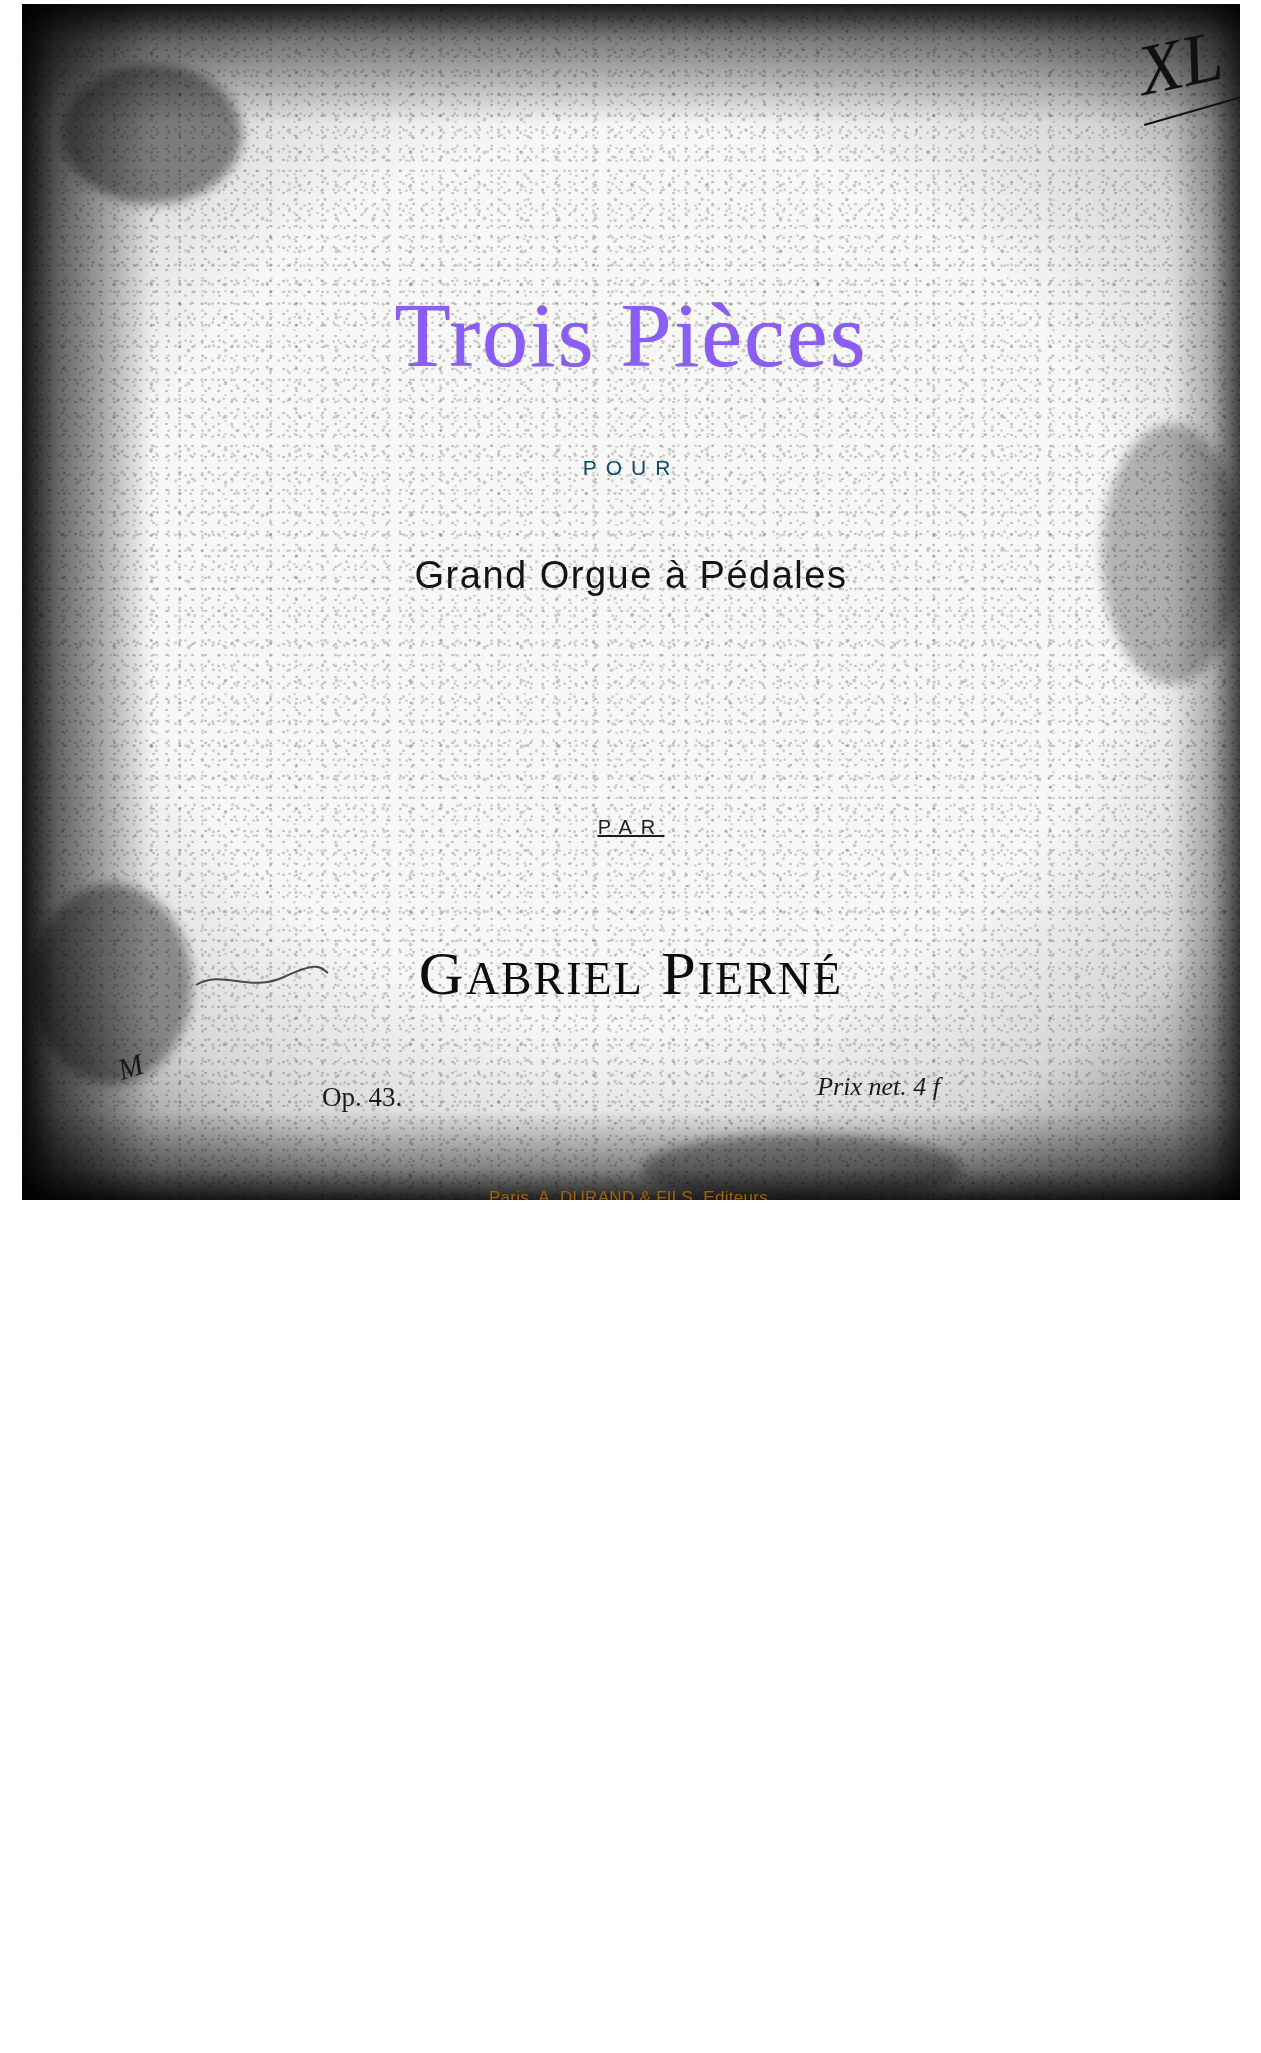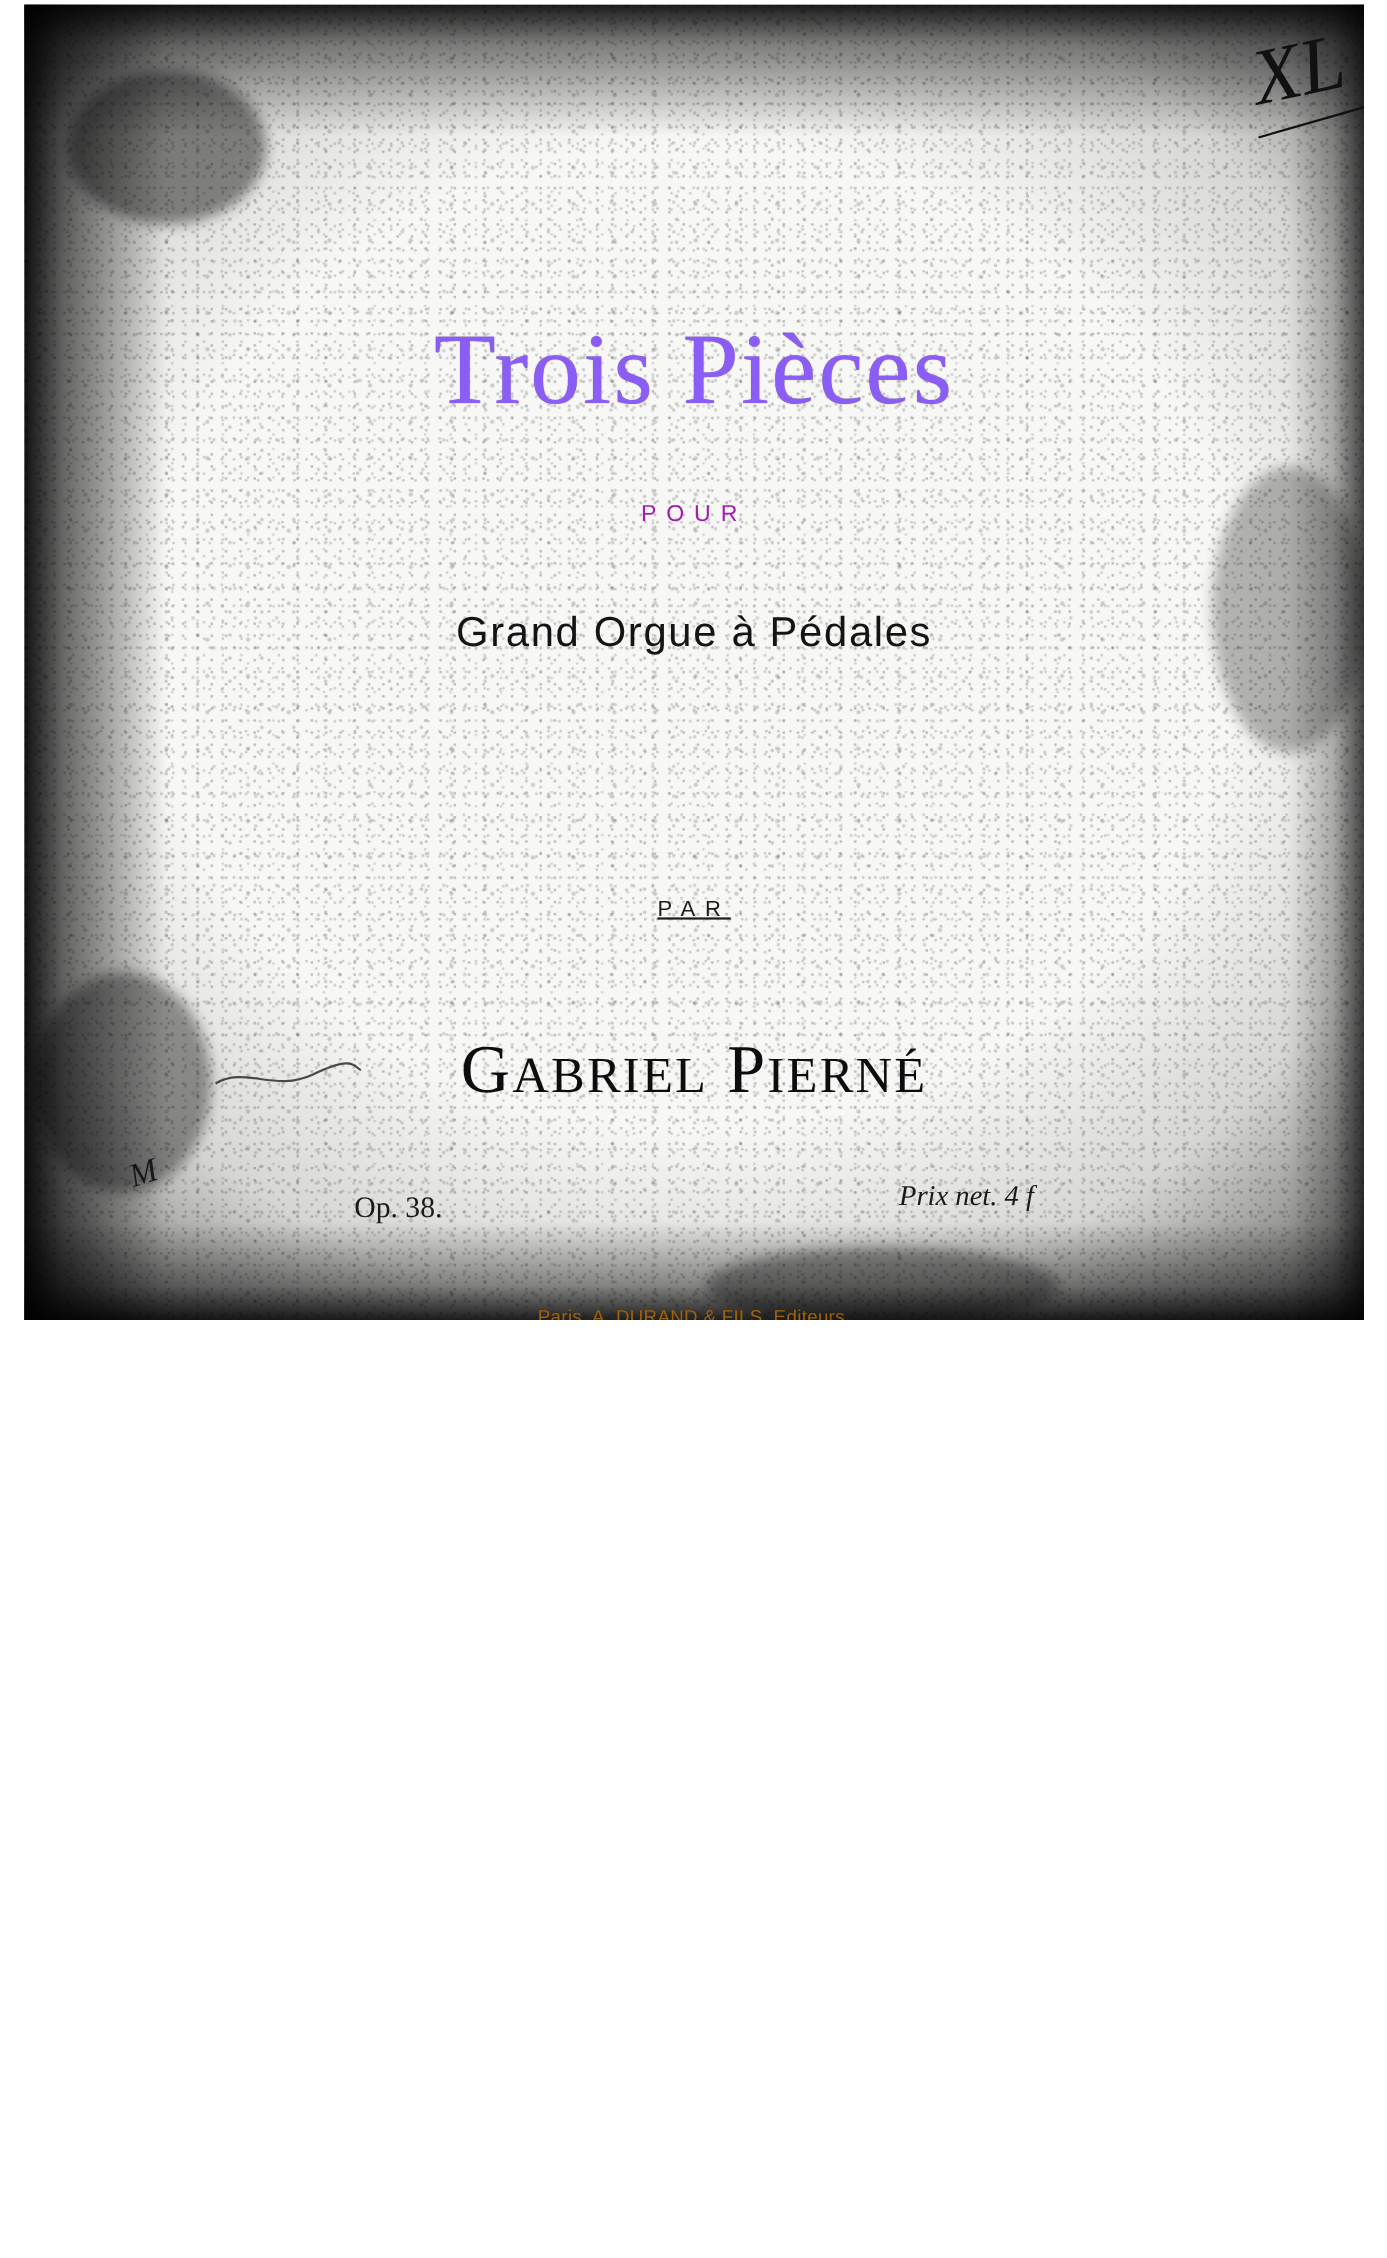--- a/index.html
+++ b/index.html
@@ -119,21 +119,21 @@
     font-family: "Liberation Serif", serif;
     font-weight: 400;
     color: #8b5cf6;
     text-shadow: 0 0 1px rgba(0,0,0,.5);
   }
   #label-pour {
     top: 452px;
     font-size: 21px;
     letter-spacing: 9px;
     font-family: "Liberation Sans", sans-serif;
-    color: #a21caf;
+    color: #0c4a6e;
   }
   #instrument {
     top: 522px;
     font-size: 38px;
     letter-spacing: 1.5px;
     font-family: "Liberation Sans", sans-serif;
     color: #141414;
     margin-top: 28px;
   }
   #movements {
@@ -268,21 +268,21 @@
   <div class="txt center-col" id="instrument">Grand Orgue à Pédales</div>
 
 
   <div class="txt center-col" id="label-par">PAR</div>
 
   <div class="txt center-col" id="composer">
     <span>G</span><span class="small-caps">ABRIEL</span>
     <span>P</span><span class="small-caps">IERNÉ</span>
   </div>
 
-  <div class="txt" id="opus">Op. 38.</div>
+  <div class="txt" id="opus">Op. 43.</div>
   <div class="txt" id="price">Prix net. 4 f</div>
 
   <div class="txt center-col" id="publisher">Paris, A. DURAND &amp; FILS, Editeurs,</div>
 
   <div id="mark-corner">M</div>
 
   <svg id="mark-squiggle" width="140" height="40" viewBox="0 0 140 40">
     <path d="M4 26 C 30 10, 58 34, 92 18 S 128 8, 136 14" fill="none" stroke="#222" stroke-width="2"></path>
   </svg>
 

